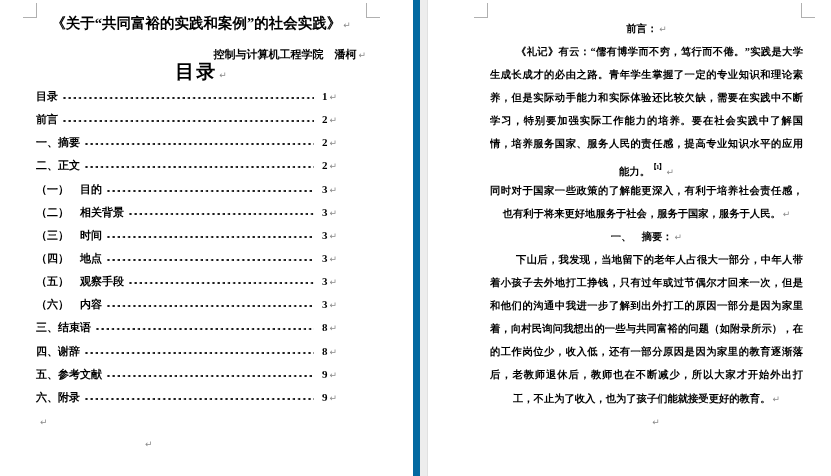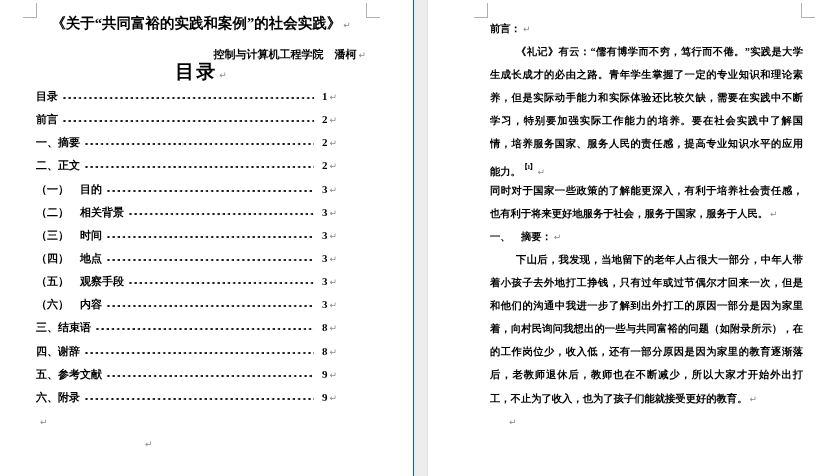--- a/index.html
+++ b/index.html
@@ -3,21 +3,21 @@
 <meta charset="utf-8">
 <style>
   html,body{margin:0;padding:0;}
   body{
     width:831px;height:476px;position:relative;overflow:hidden;
     background:#ededed;
     font-family:"Liberation Serif","DejaVu Serif",serif;
     color:#000;
   }
   .page{position:absolute;top:0;height:476px;background:#fff;}
-  .page-left{left:0;width:413px;border-right:1px solid #0369a1;}
+  .page-left{left:0;width:413px;border-right:7px solid #0369a1;}
   .page-right{left:427px;width:404px;border-left:1px solid #e0e0e0;}
 
   
   .cm{position:absolute;top:3px;width:13px;height:14px;border:0 solid #b0b0b0;}
   .cm-r{border-right-width:1px;border-bottom-width:1px;}
   .cm-l{border-left-width:1px;border-bottom-width:1px;}
 
   
   .doc-title{position:absolute;top:14px;left:36px;width:330px;text-align:center;
     font-size:14.5px;font-weight:bold;white-space:nowrap;}
@@ -35,21 +35,21 @@
 
   
   .pcr{color:#8a8a8a;font-size:9px;font-weight:normal;margin-left:2px;
     font-family:"DejaVu Sans","Liberation Sans",sans-serif;}
   .pcr-abs{position:absolute;}
 
   
   .rcontent{position:absolute;top:17px;left:62px;width:313px;}
   .rline{height:23.1px;line-height:23.1px;font-size:10.3px;font-weight:bold;white-space:nowrap;}
   .jf{text-align:justify;text-align-last:justify;white-space:normal;overflow:hidden;}
-  .pe{text-align:left;}
+  .pe{text-align:center;}
   .ind{padding-left:26px;}
   .ind2{padding-left:17px;}
   .fnref{font-size:7px;font-weight:bold;vertical-align:6px;letter-spacing:-1px;}
 </style>
 </head>
 <body>
 
 <div class="page page-left">
   <div class="cm cm-r" style="left:23px"></div>
   <div class="cm cm-l" style="left:366px"></div>

